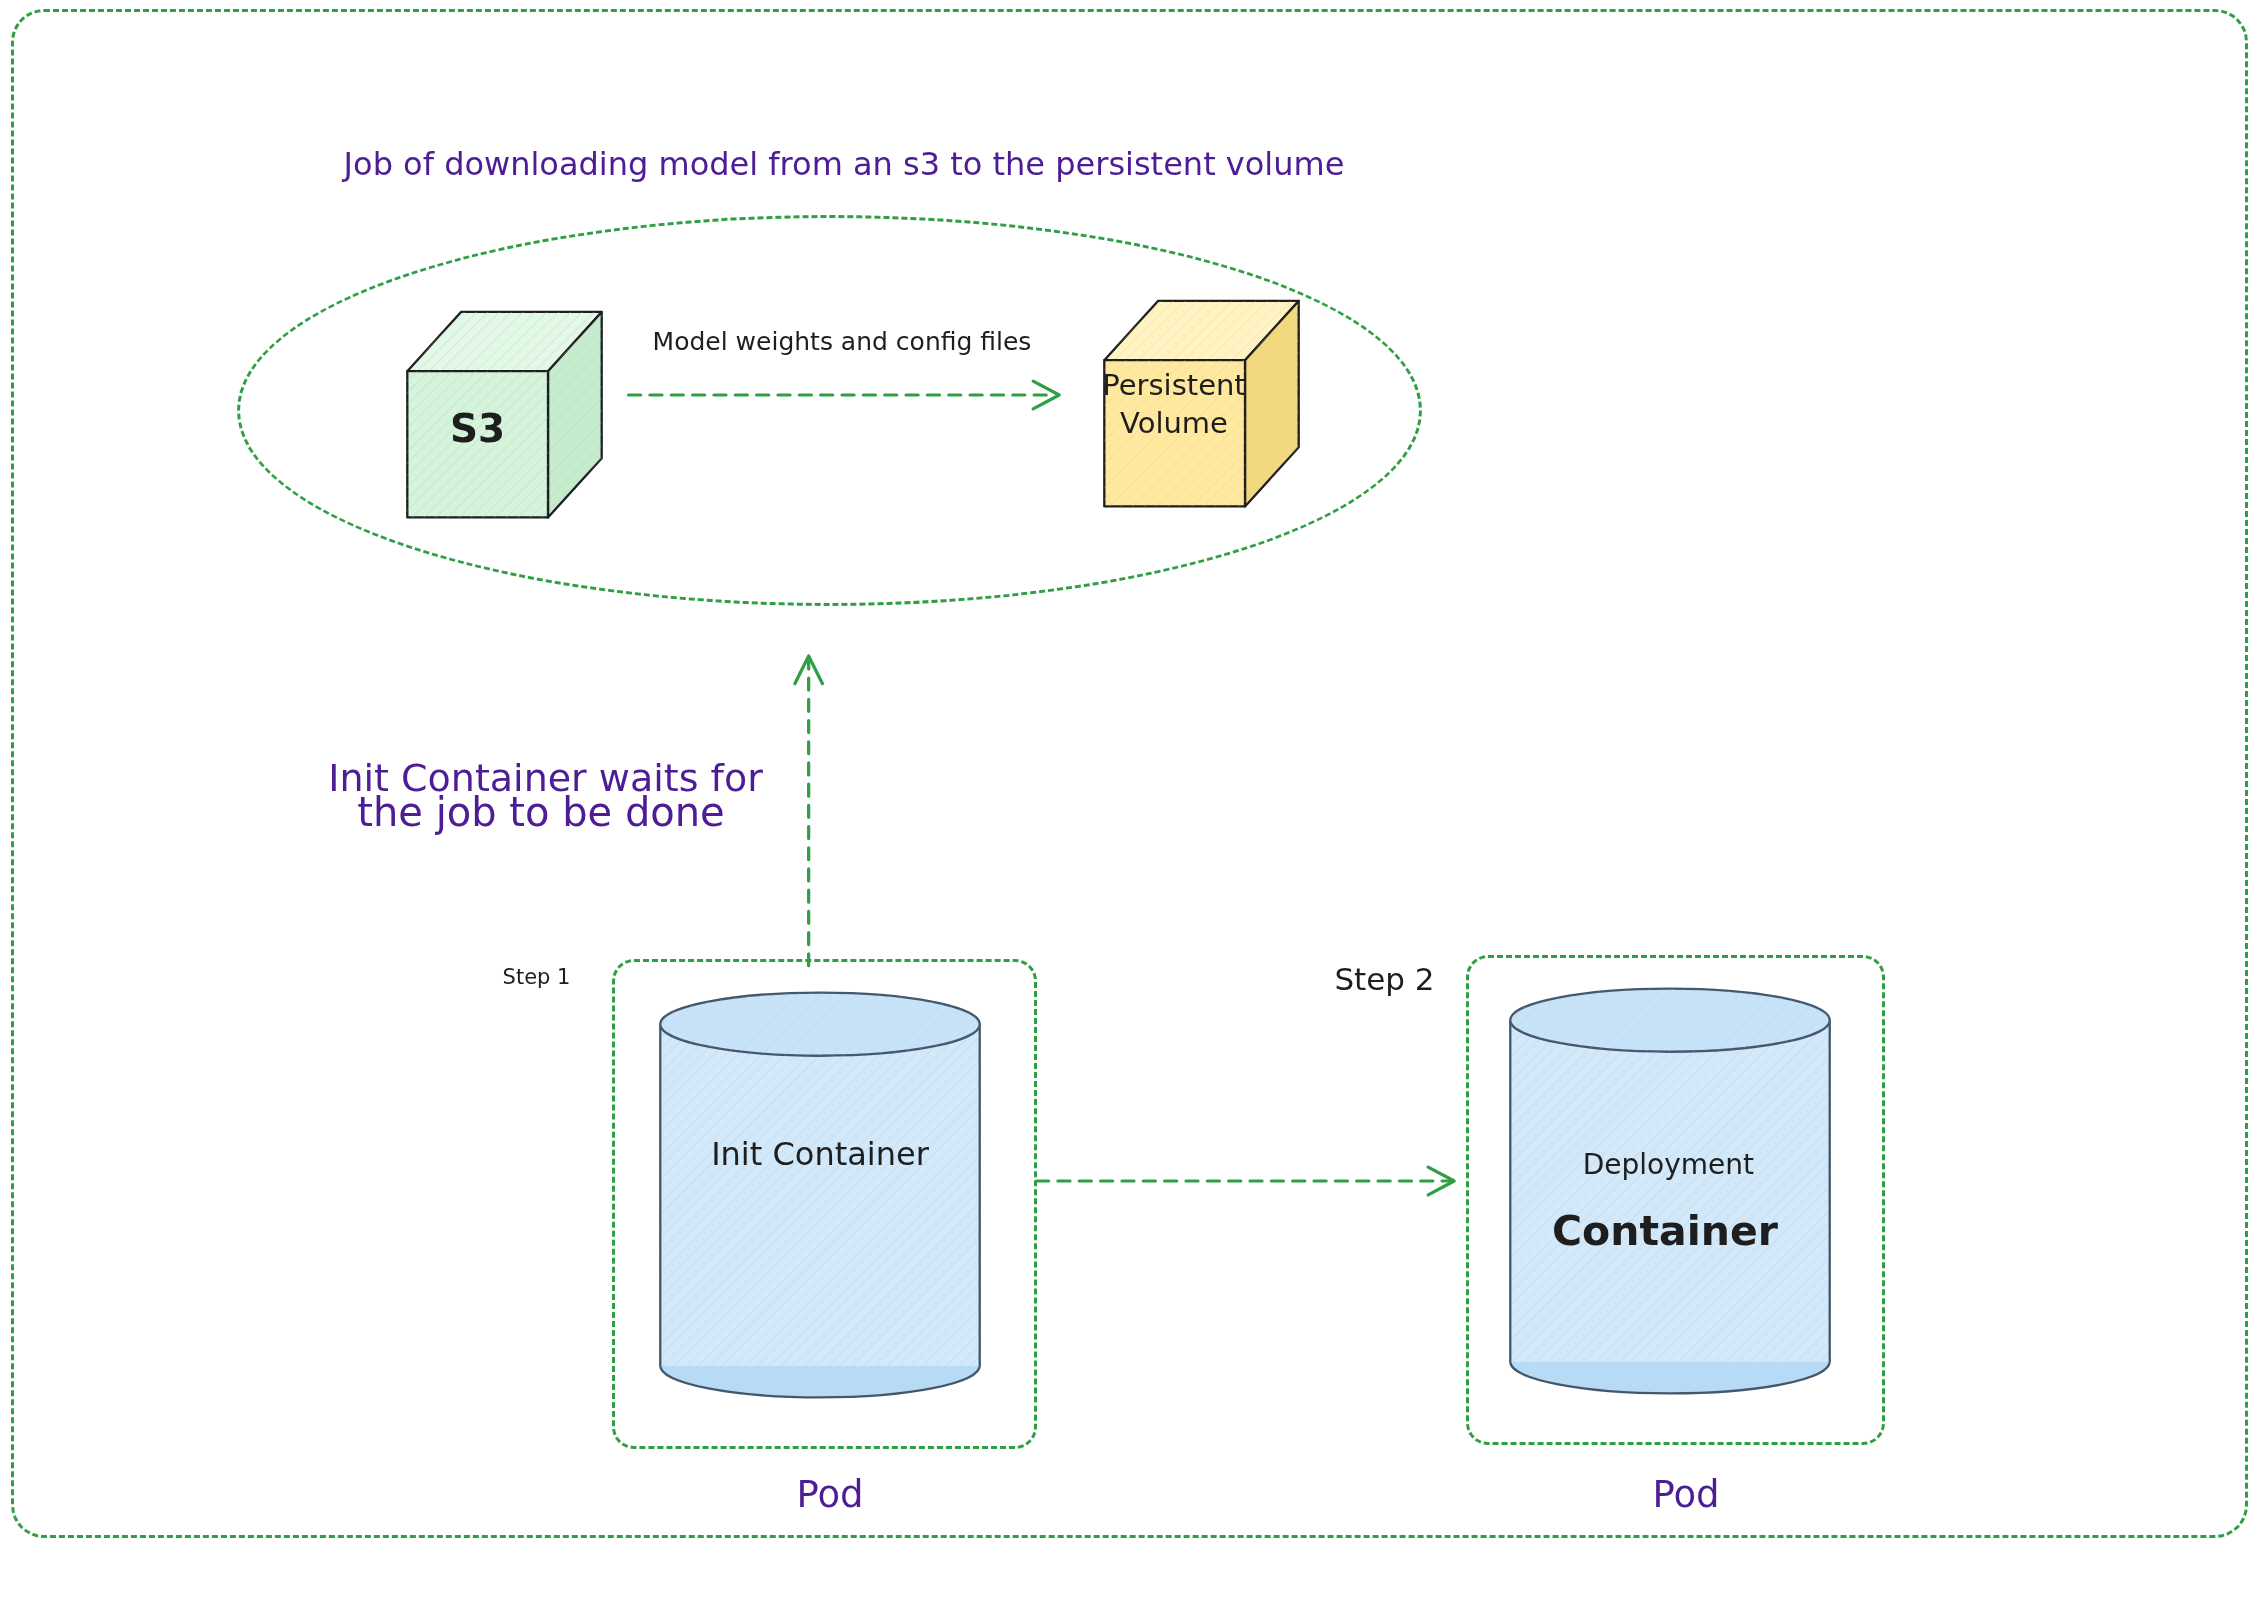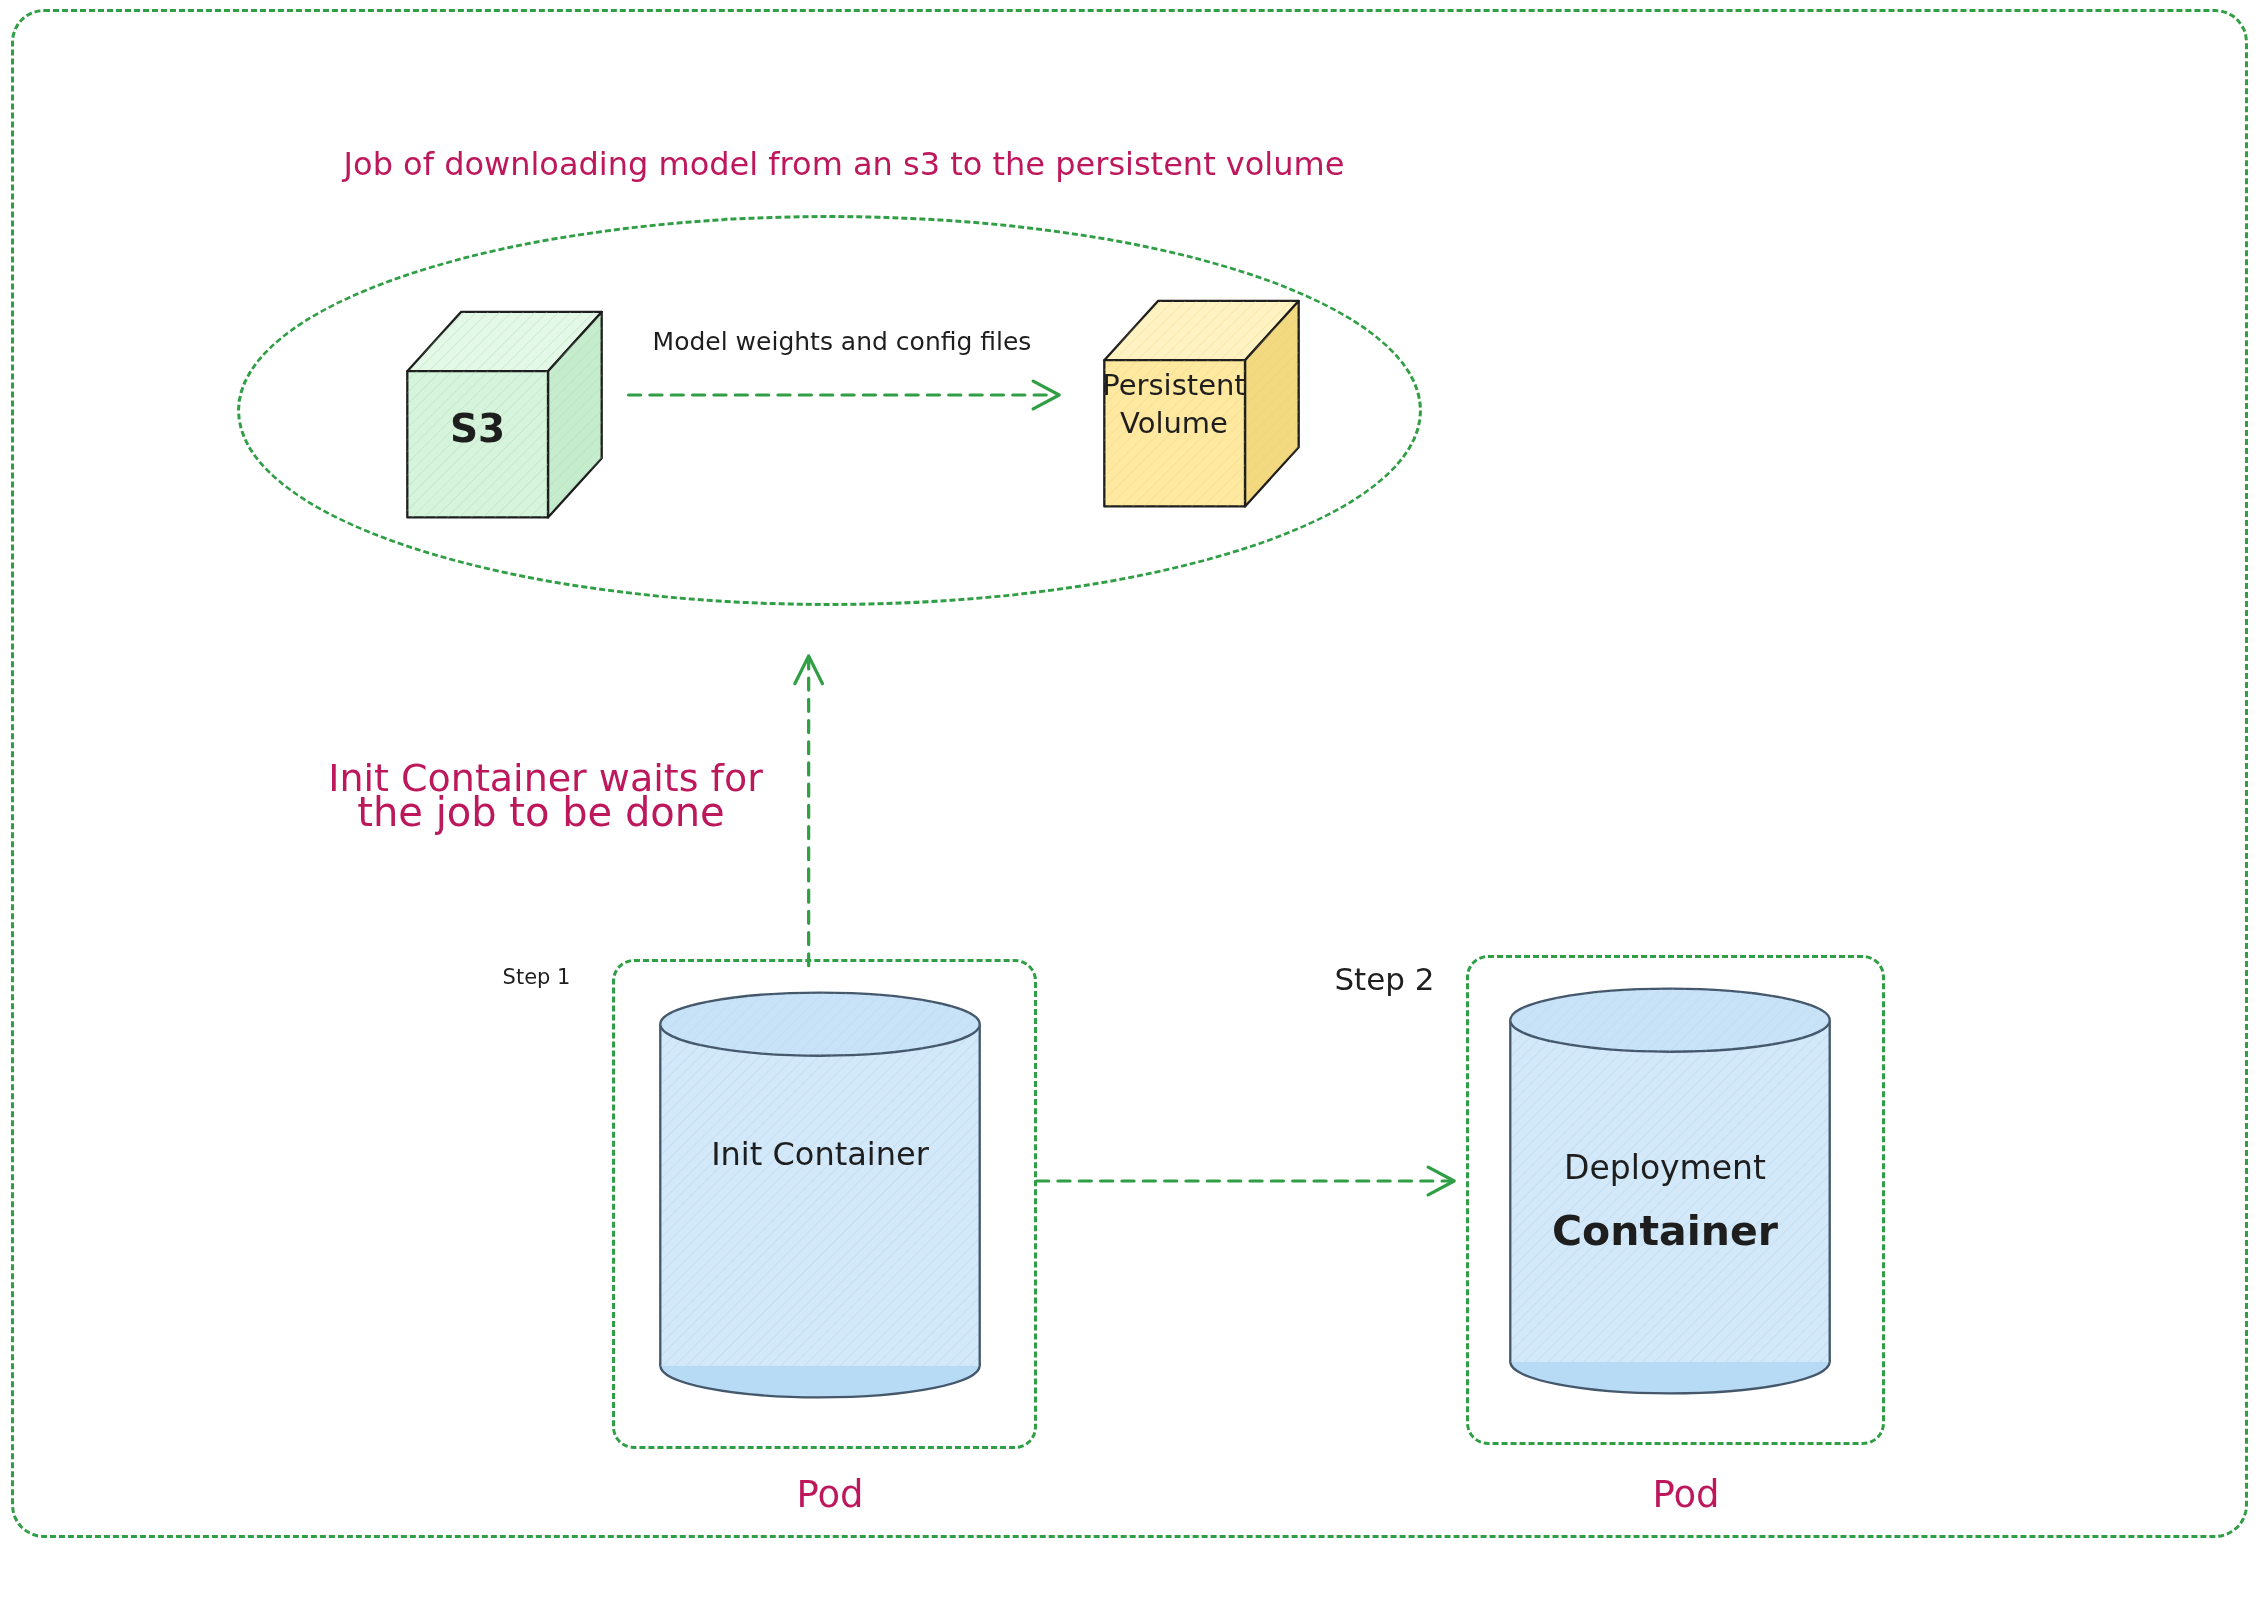--- a/index.html
+++ b/index.html
@@ -10,21 +10,21 @@
   }
   .canvas {
     position: relative;
     width: 2261px;
     height: 1620px;
     background: #ffffff;
     overflow: hidden;
   }
   .abs { position: absolute; }
   .center { text-align: center; }
-  .green { color: #be185d; }
+  .green { color: #4c1d95; }
 
   
   .ns-box {
     left: 11px; top: 9.3px; width: 2237px; height: 1529px;
     border: 3.2px dashed #2f9e44; border-radius: 33px;
   }
   .ns-label { left: 900px; top: 1569px; width: 371px; font-size: 35px; }
 
   
   .job-title { left: 269px; top: 145px; width: 1150px; font-size: 32px; }
@@ -56,21 +56,21 @@
 
   .arrow3 { left: 1031px; top: 1152px; width: 451px; height: 58px; }
 
   
   .step2-label { left: 1315px; top: 961px; width: 139px; font-size: 31px; }
   .pod2-box {
     left: 1466px; top: 955px; width: 419px; height: 490px;
     border: 3.2px dashed #2f9e44; border-radius: 22px;
   }
   .cyl2 { left: 1501px; top: 983px; width: 338px; height: 416px; }
-  .deploy-line1 { left: 1526px; top: 1148px; width: 278px; font-size: 33px; }
+  .deploy-line1 { left: 1476px; top: 1148px; width: 278px; font-size: 28px; text-align: right; }
   .deploy-line2 { left: 1526px; top: 1207px; width: 278px; font-size: 41px; font-weight: bold; }
   .pod2-label { left: 1612px; top: 1473px; width: 148px; font-size: 37px; }
 
   svg { display: block; width: 100%; height: 100%; }
 </style>
 </head>
 <body>
 
 <div class="canvas">
 

